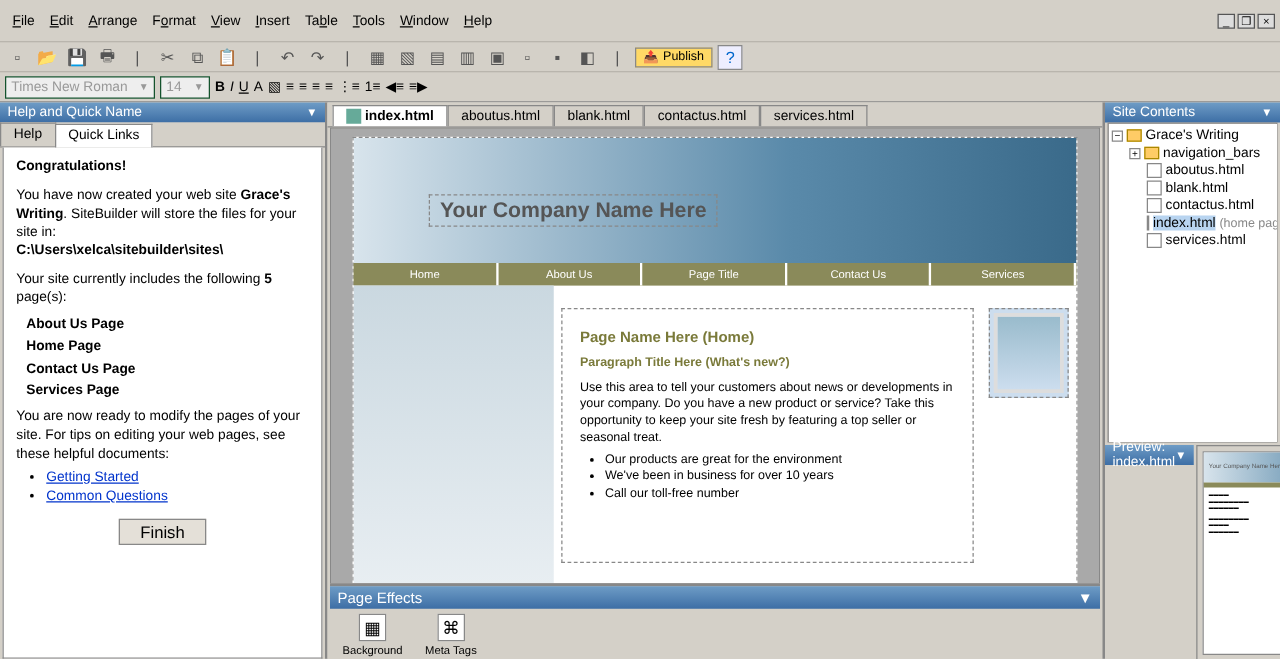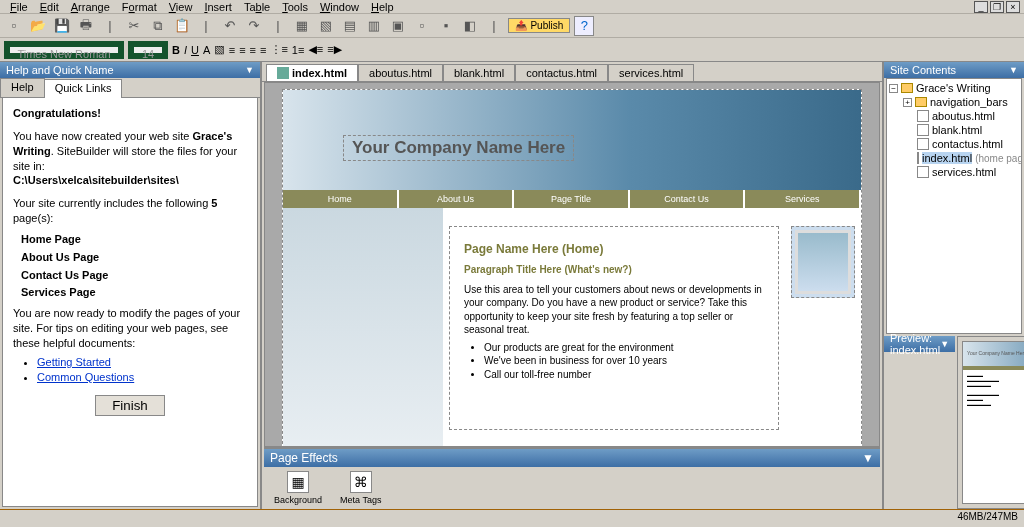--- a/index.html
+++ b/index.html
@@ -1,26 +1,26 @@
 <!DOCTYPE html>
 <html><head>
 <meta charset="utf-8">
 <style>
 * { box-sizing: border-box; margin: 0; padding: 0; }
 body { font-family: Tahoma, Arial, sans-serif; font-size: 11px; background: #d4d0c8; width: 1024px; height: 527px; overflow: hidden; color: #000; }
-.menubar { background: #d4d0c8; height: 14px; display: flex; align-items: center; padding: 0 4px; border-bottom: 1px solid #b0aca4; }
+.menubar { background: #d4d0c8; height: 34px; display: flex; align-items: center; padding: 0 4px; border-bottom: 1px solid #b0aca4; }
 .menubar .menu-item { padding: 1px 6px; cursor: default; }
 .menubar .menu-item u { text-decoration: underline; }
 .window-controls { margin-left: auto; display: flex; gap: 2px; }
 .window-controls span { width: 14px; height: 12px; border: 1px solid #555; background: #ddd; font-size: 9px; text-align: center; line-height: 10px; }
 .toolbar { background: #d4d0c8; height: 24px; display: flex; align-items: center; padding: 0 4px; gap: 4px; border-bottom: 1px solid #b0aca4; }
 .toolbar .tb-btn { width: 20px; height: 20px; display: flex; align-items: center; justify-content: center; font-size: 13px; color: #555; }
 .toolbar .publish-btn { background: #ffd966; border: 1px solid #888; padding: 1px 6px; font-size: 10px; display: flex; align-items: center; gap: 3px; }
 .toolbar2 { background: #d4d0c8; height: 24px; display: flex; align-items: center; padding: 0 4px; gap: 4px; border-bottom: 1px solid #888; }
-.combo { height: 18px; border: 6px solid #14532d; background: #eee; color: #999; padding: 1px 4px; font-size: 11px; display: flex; align-items: center; flex-direction: column; }
+.combo { height: 18px; border: 1px solid #14532d; background: #eee; color: #999; padding: 1px 4px; font-size: 11px; display: flex; align-items: center; }
 .combo.font { width: 120px; }
 .combo.size { width: 40px; }
 .combo .arrow { margin-left: auto; font-size: 8px; }
 .main-area { display: flex; height: calc(527px - 18px - 24px - 24px - 14px); }
 .left-panel { width: 262px; background: #d4d0c8; border-right: 2px solid #888; display: flex; flex-direction: column; }
 .panel-title { background: linear-gradient(#6e9cc6,#3d6ea5); color: #fff; font-size: 11px; padding: 2px 6px; height: 16px; display: flex; align-items: center; justify-content: space-between; }
 .panel-title .arrow { font-size: 9px; }
 .tabs-row { display: flex; height: 20px; background: #d4d0c8; border-bottom: 1px solid #888; }
 .tab { padding: 2px 10px; border: 1px solid #888; background: #d4d0c8; border-bottom: none; font-size: 11px; margin-right: -1px; }
 .tab.active { background: #fff; position: relative; top: 1px; }
@@ -161,22 +161,22 @@
     <div class="help-content">
       <b>Congratulations!</b>
       <p style="margin-top:8px;">
         <span>You have now created your web site </span><b>Grace's Writing</b><span>. SiteBuilder will store the files for your site in:</span><br>
         <b>C:\Users\xelca\sitebuilder\sites\</b>
       </p>
       <p style="margin-top:8px;">
         <span>Your site currently includes the following </span><b>5</b><span> page(s):</span>
       </p>
       <div class="page-list">
+        <div>About Us Page</div>
         <div>Home Page</div>
-        <div>About Us Page</div>
         <div>Contact Us Page</div>
         <div>Services Page</div>
       </div>
       <p>You are now ready to modify the pages of your site. For tips on editing your web pages, see these helpful documents:</p>
       <ul>
         <li><a href="#">Getting Started</a></li>
         <li><a href="#">Common Questions</a></li>
       </ul>
       <button class="finish-btn">Finish</button>
     </div>

